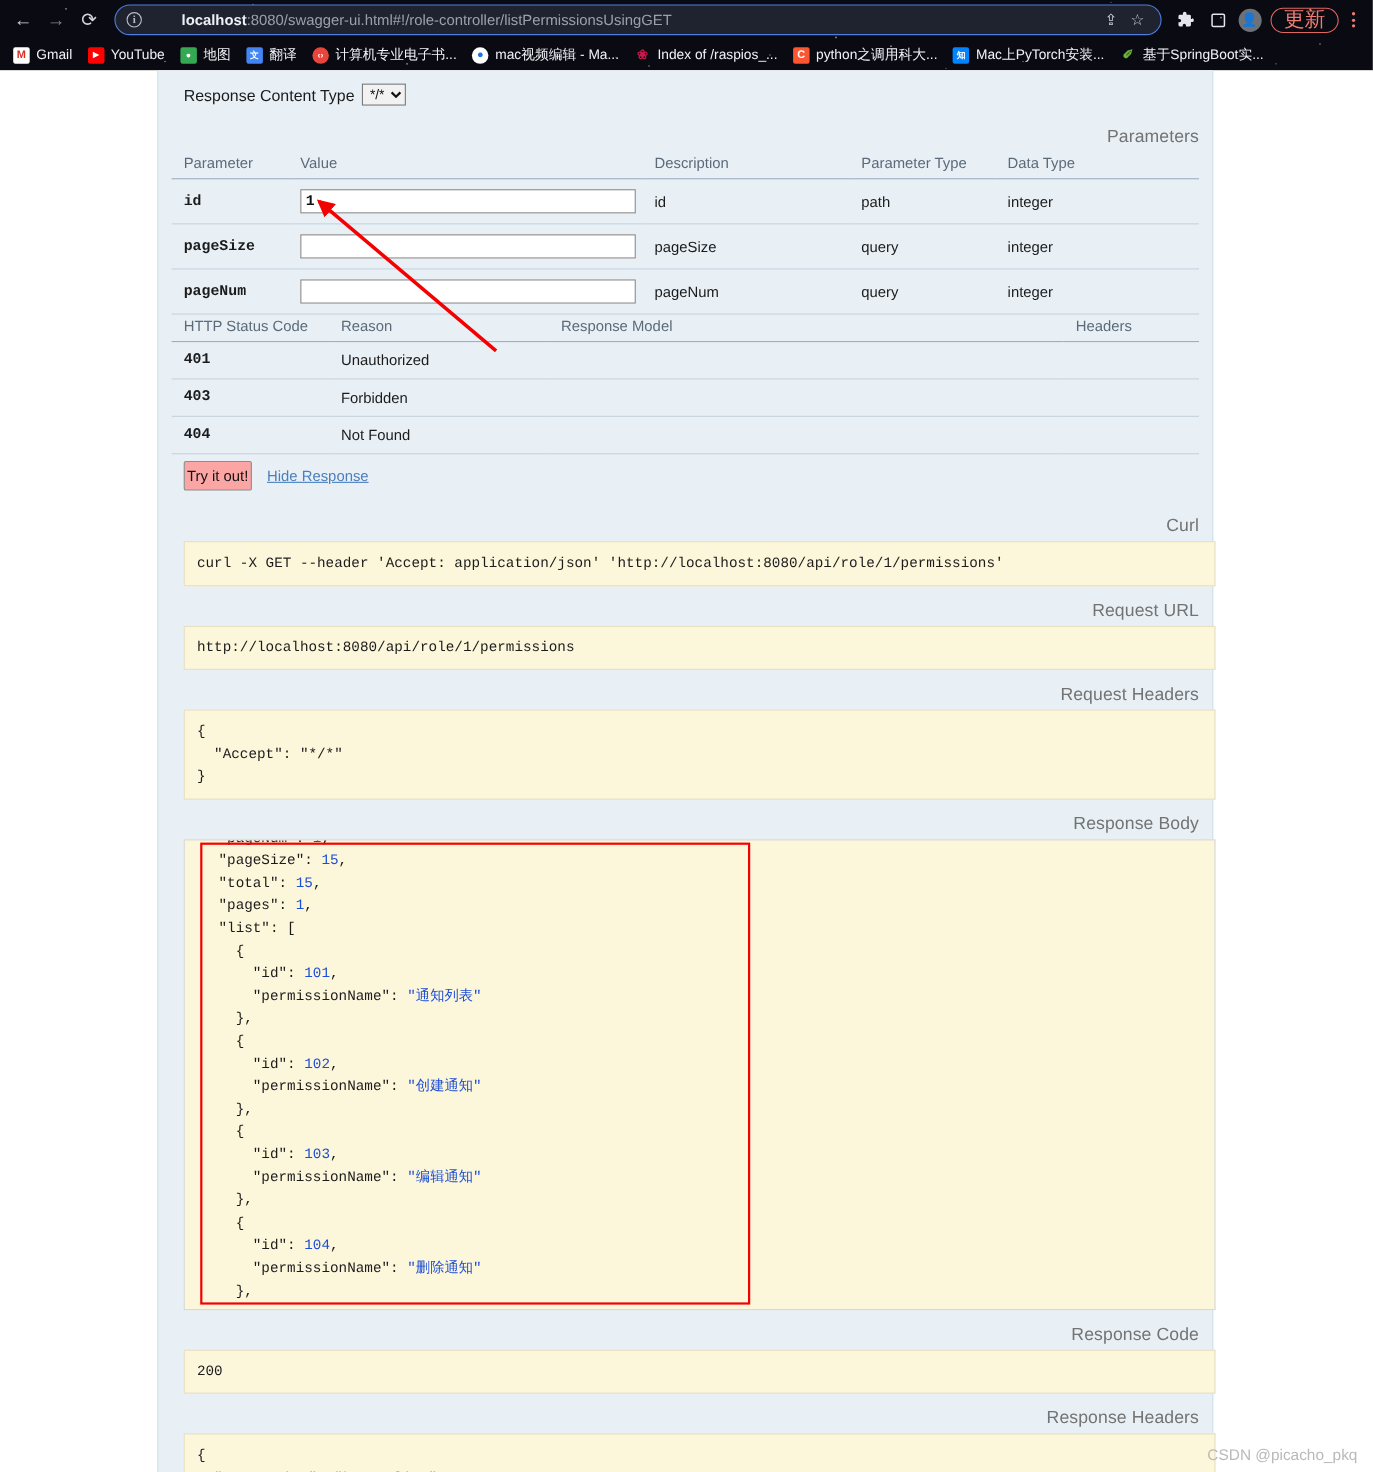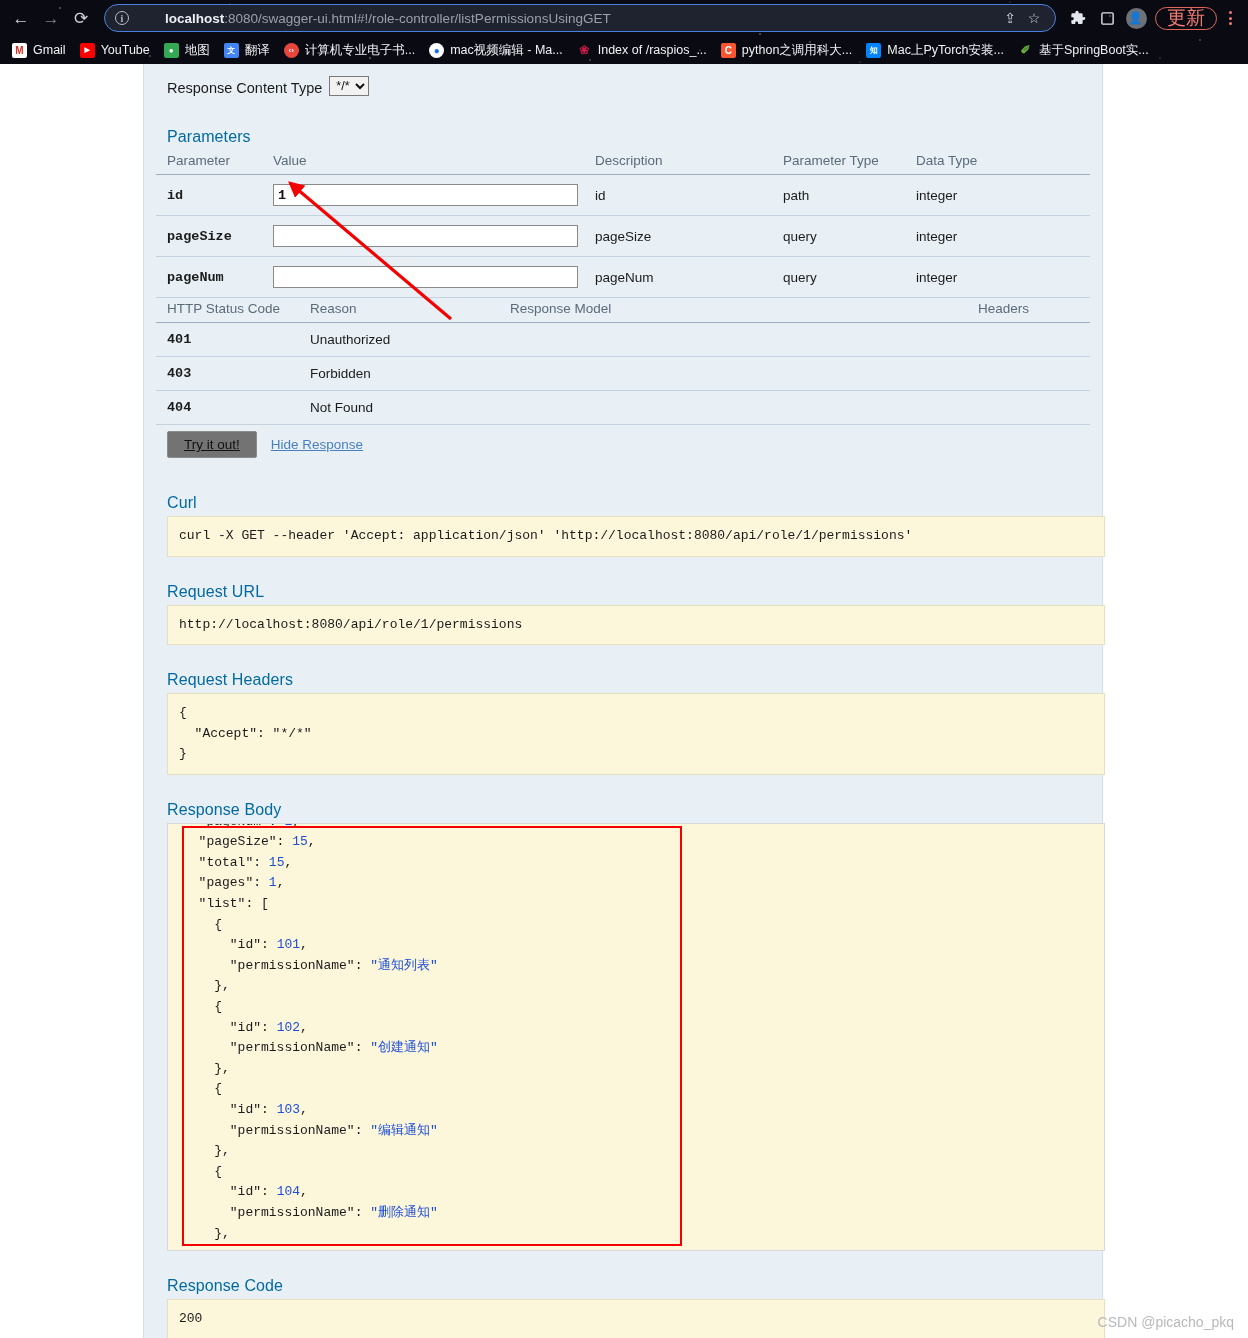--- a/index.html
+++ b/index.html
@@ -161,23 +161,24 @@
     border: 1px solid #7a7a7a;
     background: #f2f2f2;
     color: #111;
     height: 20px;
     padding: 0 2px;
   }
 
   h4.section-title {
     font-size: 16px;
     font-weight: normal;
-    color: #0369a1;
-    margin: 26px 0 4px 11px;
+    color: #737373;
+    margin: 14px 0 4px 11px;
     letter-spacing: .1px;
+    text-align: right;
   }
 
   table.swg {
     width: 100%;
     border-collapse: collapse;
     margin: 0;
   }
   table.swg th {
     text-align: left;
     font-weight: normal;
@@ -220,26 +221,25 @@
   td.status-code { font-weight: bold; font-family: "Liberation Mono", monospace; }
 
   #tryout-row {
     display: flex; align-items: center;
     padding: 6px 0 10px 11px;
   }
   #try-it-out {
     font-family: "Liberation Sans", sans-serif;
     font-size: 13.5px;
     color: #111;
-    background: #737373;
+    background: #fca5a5;
     border: 1px solid #8c8c8c;
     border-radius: 2px;
-    padding: 5px 16px;
+    padding: 5px 2px;
     cursor: pointer;
-    text-decoration: underline;
   }
   #hide-response {
     font-size: 13.5px;
     color: #4a7fbd;
     text-decoration: underline;
     margin-left: 14px;
     cursor: pointer;
   }
 
   pre.codeblock {

